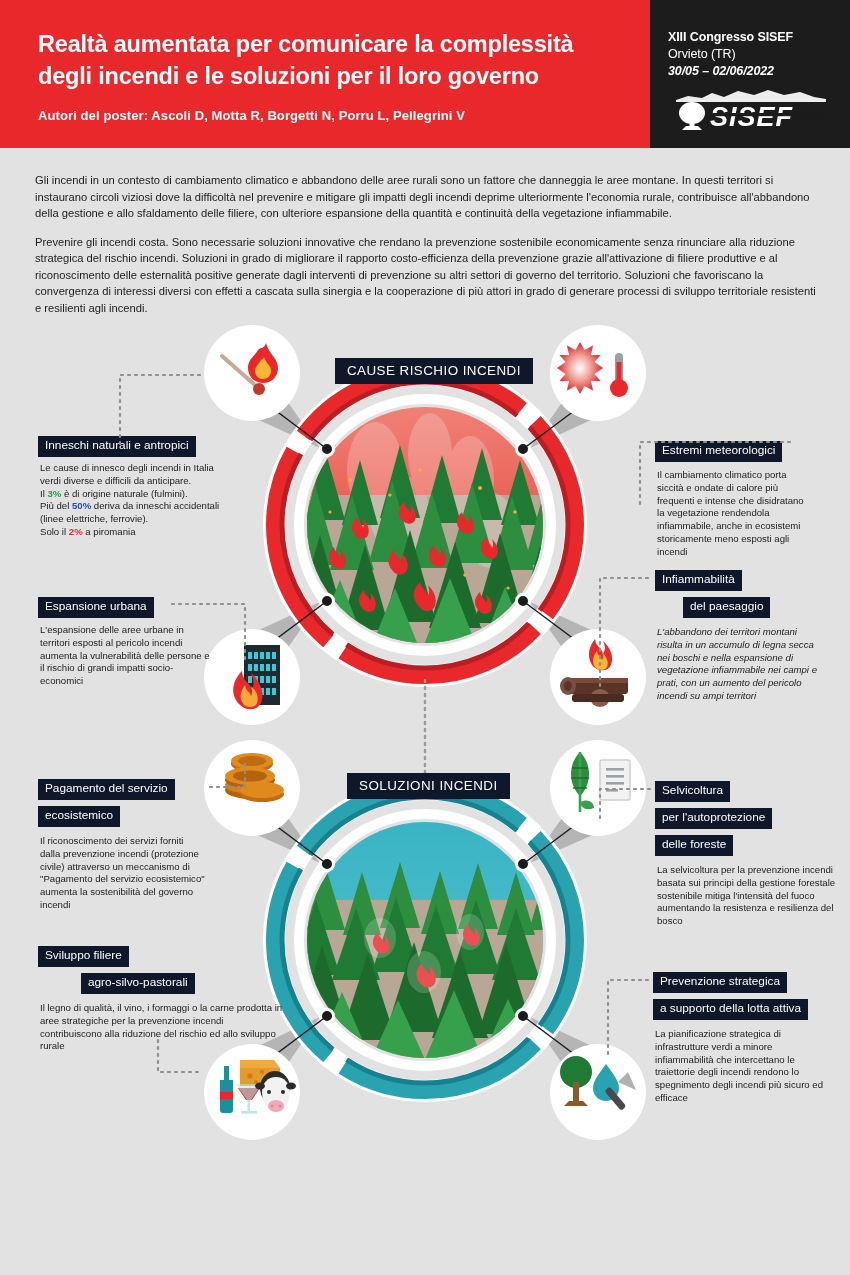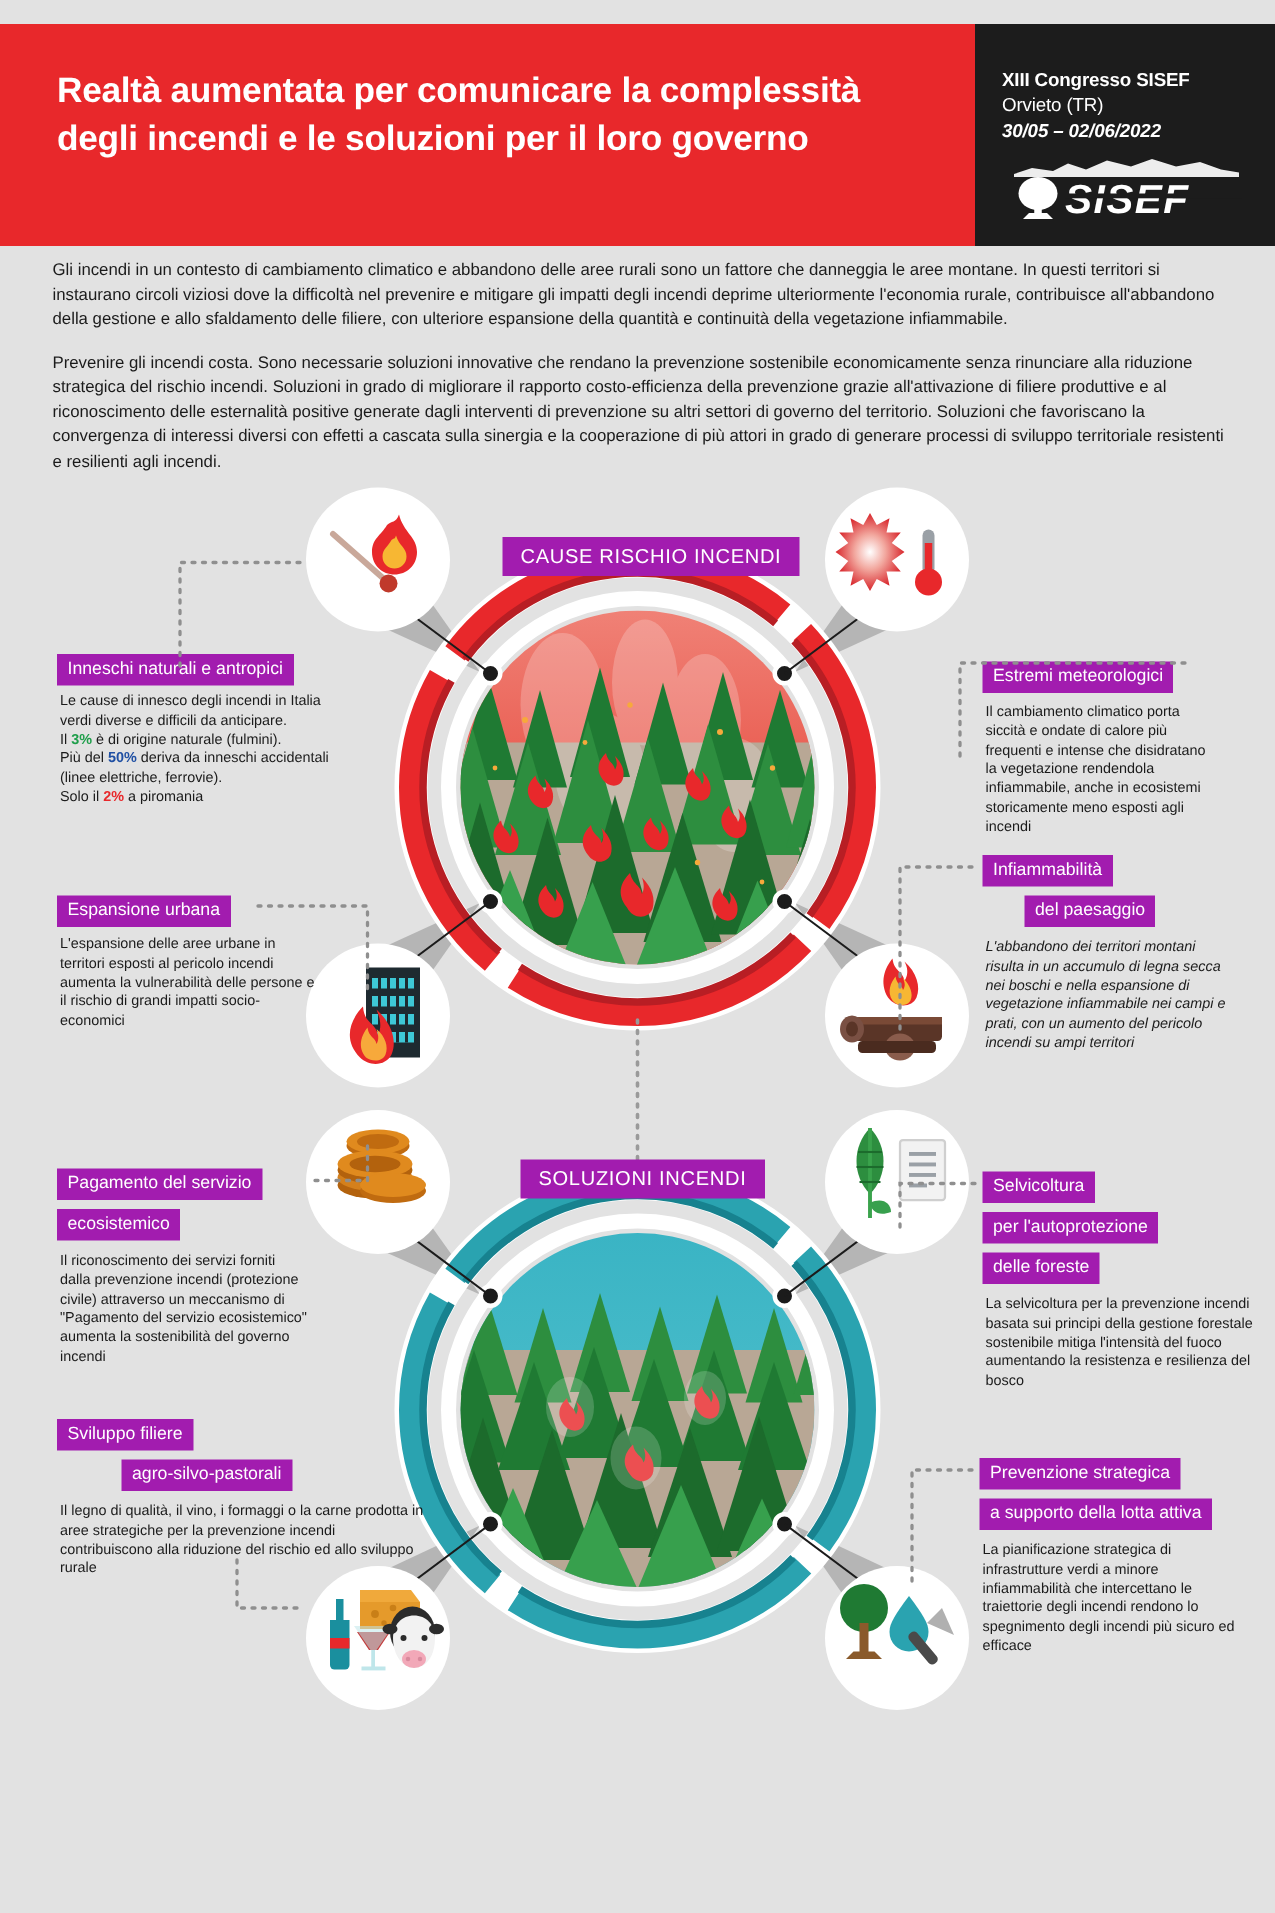--- a/index.html
+++ b/index.html
@@ -4,21 +4,21 @@
 <style>
   * { box-sizing: border-box; margin: 0; padding: 0; }
   body {
     width: 850px; height: 1275px;
     background: #e2e2e2;
     font-family: "Liberation Sans", sans-serif;
     position: relative; overflow: hidden;
   }
 
   
-  .header { position: absolute; left:0; top:16px; width:850px; height:160px;border-radius:30px; }
+  .header { position: absolute; left:0; top:0; width:850px; height:160px;border-radius:30px; }
   .header-red {
     position:absolute; left:0; top:0; width:650px; height:148px;
     background:#e8282b;
   }
   .header-black {
     position:absolute; left:650px; top:0; width:200px; height:148px;
     background:#1c1c1c;
   }
   .poster-title {
     position:absolute; left:38px; top:28px; width:600px;
@@ -45,21 +45,21 @@
   .intro p {
     font-size:11.2px; line-height:1.48; color:#1b1b1b; text-align:left;
     margin-bottom:12px;
   }
 
   
   .diagram { position:absolute; left:0; top:320px; width:850px; height:840px; }
 
   
   .chip {
-    position:absolute; background:#a21caf; color:#fff;
+    position:absolute; background:#0f172a; color:#fff;
     font-size:11.8px; padding:3px 7px 4px 7px; white-space:nowrap;
     line-height:1.15;
   }
   .chip.big { font-size:13.4px; padding:5px 12px 6px 12px; letter-spacing:0.45px; }
 
   .body-text {
     position:absolute; font-size:9.6px; line-height:1.33; color:#1b1b1b;
   }
   .pct-green { color:#1e9e4a; font-weight:bold; }
   .pct-blue  { color:#1f4fa3; font-weight:bold; }
@@ -72,20 +72,21 @@
 <body>
 
 <div class="header">
   <div class="header-red"></div>
   <div class="header-black"></div>
 
   <div class="poster-title">
     <div>Realtà aumentata per comunicare la complessità</div>
     <div>degli incendi e le soluzioni per il loro governo</div>
   </div>
+  <div class="poster-authors">Autori del poster: Ascoli D, Motta R, Borgetti N, Porru L, Pellegrini V</div>
 
   <div class="congress-line congress-1">XIII Congresso SISEF</div>
   <div class="congress-line congress-2">Orvieto (TR)</div>
   <div class="congress-line congress-3">30/05 – 02/06/2022</div>
 
   <svg class="sisef-logo" viewBox="0 0 165 46">
 
     <path d="M8 14 L20 10 L34 12 L44 7 L56 11 L70 5 L86 9 L100 4 L116 9 L132 6 L146 11 L158 13 L158 16 L8 16 Z" fill="#fff" opacity="0.92"></path>
 
     <g fill="#fff">

